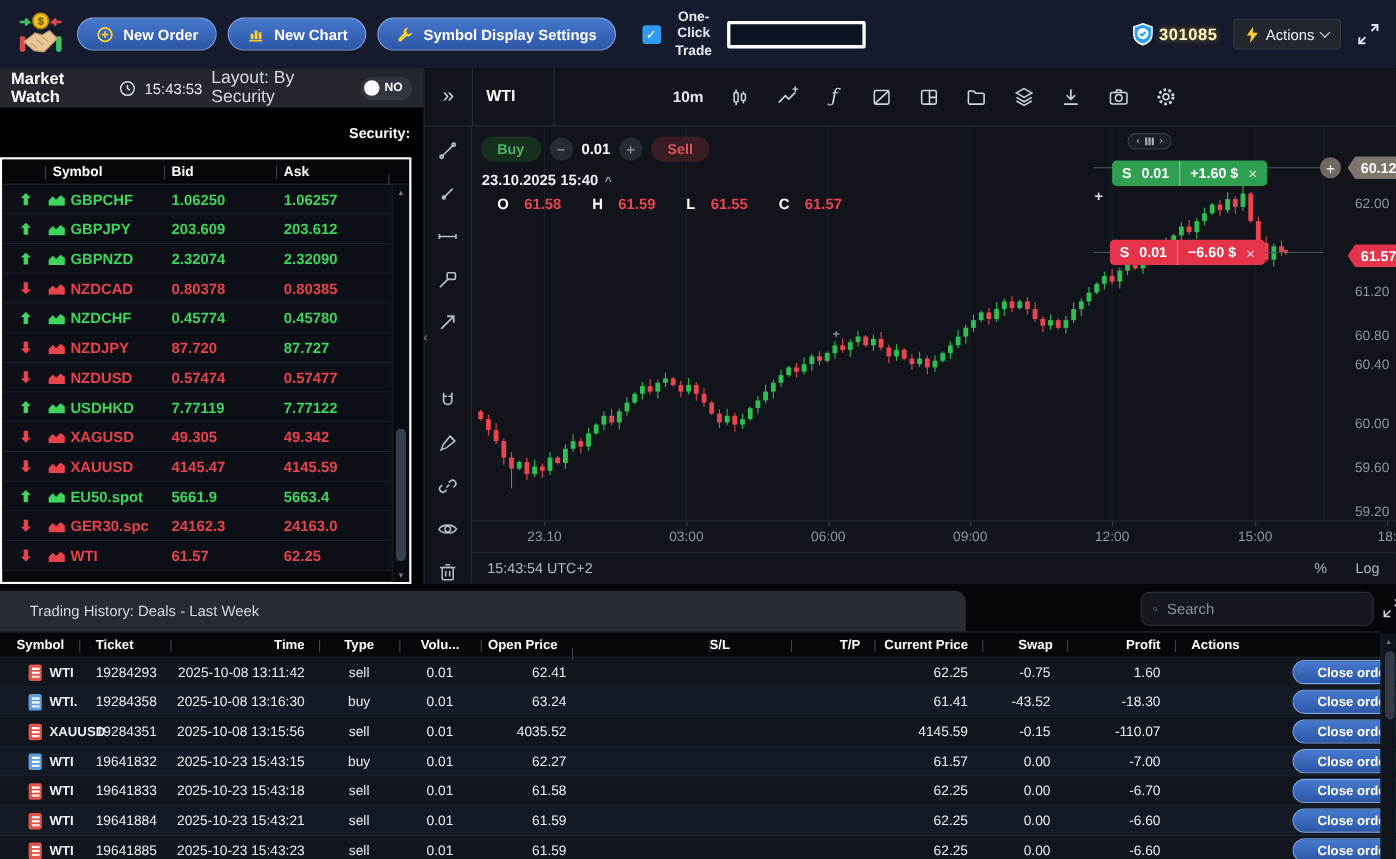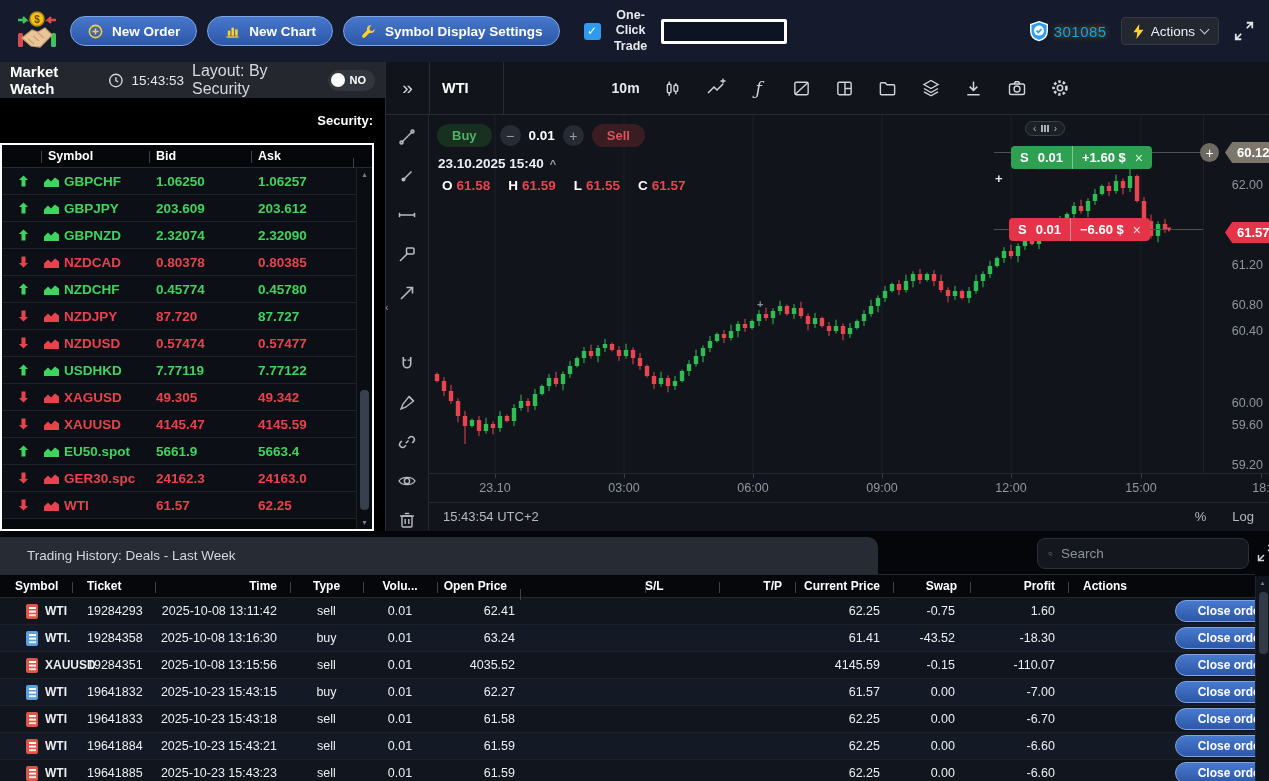--- a/index.html
+++ b/index.html
@@ -13,21 +13,21 @@
   .tb-btn{display:flex;align-items:center;gap:8px;height:30px;padding:0 16px;border-radius:16px;
     background:linear-gradient(180deg,#4678cc,#2d57a8);border:1px solid #7ea4e4;color:#fff;font-weight:bold;font-size:13.5px;cursor:pointer;white-space:nowrap}
   .tb-btn svg{flex:0 0 auto}
   .oneclick{display:flex;align-items:center;gap:7px;margin-left:14px}
   .checkbox{width:17px;height:17px;border-radius:3px;background:#2e9af0;color:#fff;font-size:12px;font-weight:bold;
     display:flex;align-items:center;justify-content:center}
   .oneclick-label{width:46px;font-size:12.5px;font-weight:bold;color:#e8eaf2;line-height:1.25;text-align:center}
   .top-input{width:126px;height:25px;background:#0c1322;border:3px solid #fff;border-radius:2px;color:#fff;font-size:13px;padding:0 5px;outline:none}
   .tb-right{margin-left:auto;display:flex;align-items:center;gap:14px}
   .account{display:flex;align-items:center;gap:4px}
-  .account-id{color:#0ea5e9;font-weight:normal;font-size:15px;text-shadow:0 0 6px rgba(247,185,40,.55);letter-spacing:.5px}
+  .account-id{color:#fef9c3;font-weight:bold;font-size:15px;text-shadow:0 0 6px rgba(247,185,40,.55);letter-spacing:.5px}
   .actions-btn{display:flex;align-items:center;gap:6px;background:#23272f;border:1px solid #343a45;border-radius:4px;height:28px;padding:0 10px;color:#eceef2;font-size:13.5px;cursor:pointer}
   .chev{display:inline-block;width:7px;height:7px;border:solid #c9ced6;border-width:0 1.6px 1.6px 0;transform:rotate(45deg);margin-top:-3px}
 
   
   .mw{position:absolute;left:0;top:62px;width:385px;height:510px;background:#000}
   .mw-header{height:36px;background:#24272e;display:flex;align-items:center;padding:0 10px;gap:8px}
   .mw-title{font-weight:bold;font-size:15px;color:#fff}
   .mw-time{font-size:13.5px;color:#e4e6ea}
   .mw-layout{margin-left:auto;font-size:16px;color:#d6d9de}
   .toggle{display:flex;align-items:center;gap:5px;background:#32363f;border-radius:11px;height:21px;padding:2px 9px 2px 3px;cursor:pointer}
@@ -77,21 +77,21 @@
   .trade-ctl{position:absolute;left:8px;top:9px;display:flex;align-items:center;gap:8px;z-index:5}
   .pill{height:23px;padding:0 15px;border-radius:12px;font-size:13px;font-weight:bold;display:flex;align-items:center;cursor:pointer}
   .pill.buy{background:#17301f;color:#4fb367}
   .pill.sell{background:#3a1c23;color:#d9545f}
   .stepper{width:21px;height:21px;border-radius:50%;background:#272b34;color:#9aa0ab;display:flex;align-items:center;justify-content:center;font-size:14px;cursor:pointer}
   .vol{font-weight:bold;font-size:13.5px;color:#fff}
   .dt-line{position:absolute;left:9px;top:41px;font-size:13.5px;font-weight:bold;color:#eceef2;z-index:5}
   .dt-line .caret{color:#9aa0ab;font-size:11px;margin-left:6px}
   .ohlc{position:absolute;left:9px;top:63px;font-size:13.5px;font-weight:bold;z-index:5;display:flex;gap:14px}
   .ohlc b{color:#fff}
-  .ohlc span{color:#e8454e;margin-left:4px}
+  .ohlc span{color:#e8454e;margin-left:14px}
   .navw{position:absolute;left:596px;top:6px;height:15px;display:flex;align-items:center;gap:5px;background:#1b1f27;border:1px solid #3a404b;border-radius:8px;padding:0 7px;z-index:6;color:#aab0ba;font-size:10px;cursor:pointer}
   .navw .bars{display:flex;gap:1.5px}
   .navw .bars i{width:1.5px;height:7px;background:#aab0ba}
   .pos-label{position:absolute;display:flex;align-items:center;height:23px;border-radius:4px;color:#fff;font-weight:bold;font-size:13px;padding:0 9px;gap:9px;z-index:6;cursor:pointer}
   .pos-label .psep{width:1px;height:23px;background:rgba(255,255,255,.4)}
   .pos-label .x{opacity:.8;font-size:14px;font-weight:normal}
   .pos-green{left:582px;top:31px;background:#2fa052}
   .pos-red{left:580px;top:103px;background:#e5344a}
   .hline{position:absolute;height:1px;background:#4a505b;z-index:1}
   .mark{position:absolute;font-weight:bold;z-index:2}
@@ -874,21 +874,21 @@
           <div class="ptag gray">
               <span>60.12</span>
             </div>
           <div class="ptag red">
               <span>61.57</span>
             </div>
         <span class="pl" style="top: 63px;">62.00</span>
             <span class="pl" style="top: 143px;">61.20</span>
             <span class="pl" style="top: 183px;">60.80</span>
             <span class="pl" style="top: 209px;">60.40</span>
-            <span class="pl" style="top: 281px;">60.00</span>
+            <span class="pl" style="top: 263px;">60.00</span>
             <span class="pl" style="top: 303px;">59.60</span>
             <span class="pl" style="top: 343px;">59.20</span>
           </div>
 
         <div class="taxis">
             <i style="left: 66px;"></i>
             <span style="left: 66px;">23.10</span>
             <i style="left: 195px;"></i>
             <span style="left: 195px;">03:00</span>
             <i style="left: 324px;"></i>

